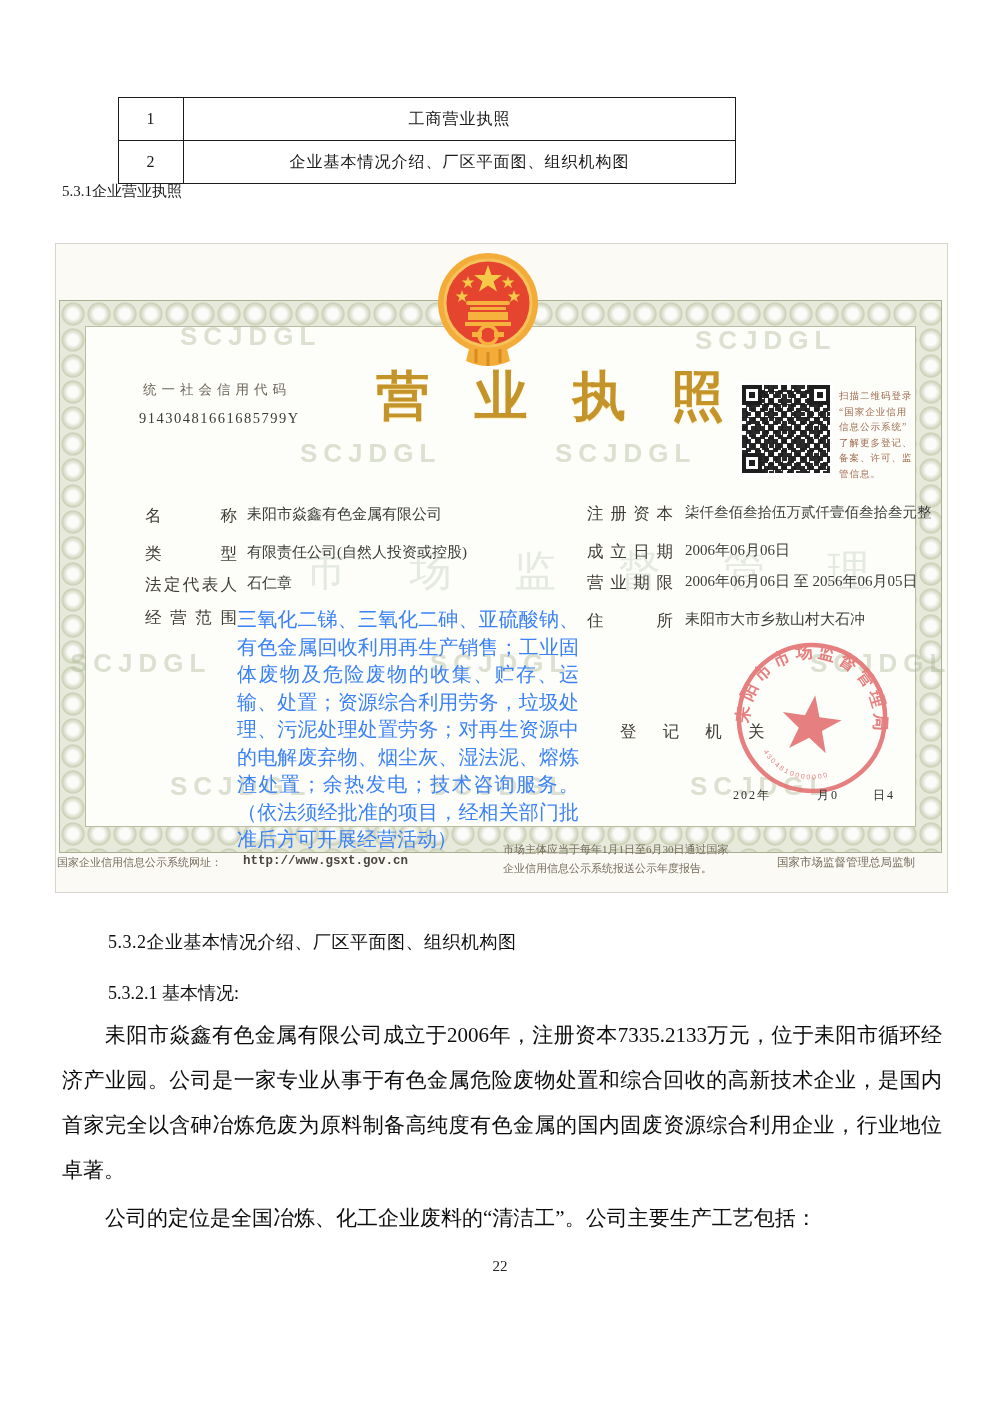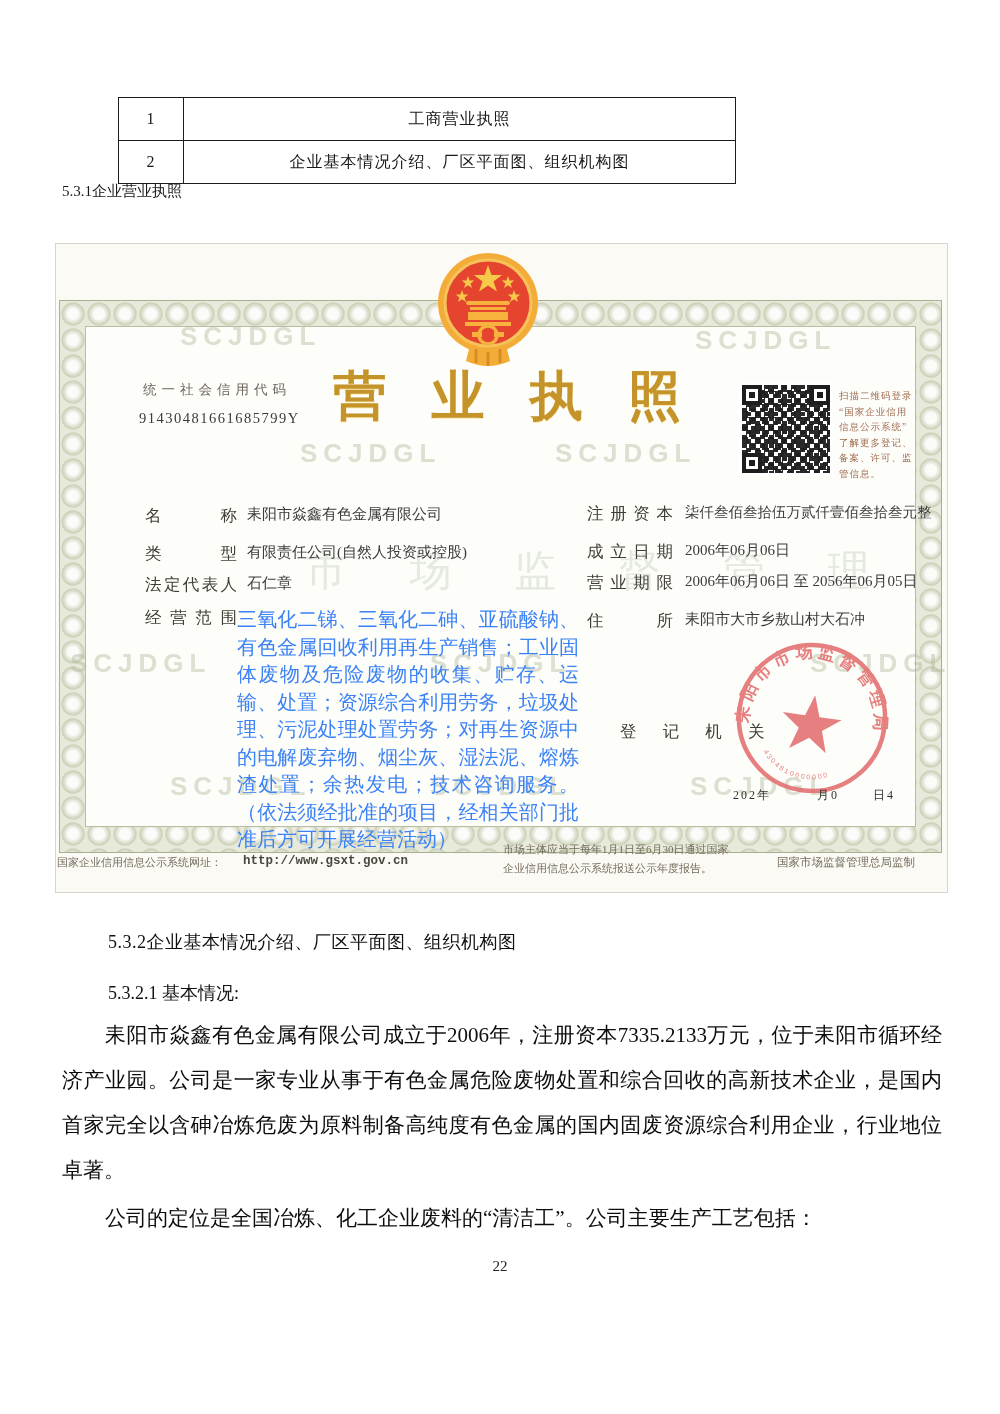--- a/index.html
+++ b/index.html
@@ -35,21 +35,21 @@
     position:absolute;left:25px;top:25px;right:25px;bottom:25px;
     background:#fdfdf9;border:1px solid #b7bd9e;
   }
   .wm{position:absolute;color:rgba(168,180,148,.40);font-size:26px;font-weight:bold;letter-spacing:6px;font-family:"Liberation Sans",sans-serif;}
   .wm-big{position:absolute;color:rgba(140,162,140,.22);font-size:42px;letter-spacing:26px;white-space:nowrap;}
 
   .credit-label{left:88px;top:138px;font-size:13.5px;letter-spacing:5px;color:#6e675c;}
   .credit-code{left:84px;top:167px;font-size:14.5px;letter-spacing:1.5px;color:#3a3a3a;}
 
   .cert-title{
-    left:235px;top:118px;width:450px;text-align:center;
+    left:235px;top:118px;width:450px;text-align:right;
     font-size:53px;font-weight:bold;color:#c4942b;letter-spacing:16px;
     text-shadow:0 1px 0 rgba(255,230,160,.8);white-space:nowrap;
   }
   .cert-subtitle{left:235px;top:195px;width:450px;text-align:center;font-size:23px;color:#c8a23b;letter-spacing:6px;}
 
   .qr{
     position:absolute;left:687px;top:142px;width:88px;height:88px;background:#fff;
     background-image:
       repeating-conic-gradient(from 0deg, rgba(30,30,30,.95) 0 25%, transparent 0 50%),
       repeating-conic-gradient(from 90deg, #2a2a2a 0 25%, #ffffff 0 50%);

